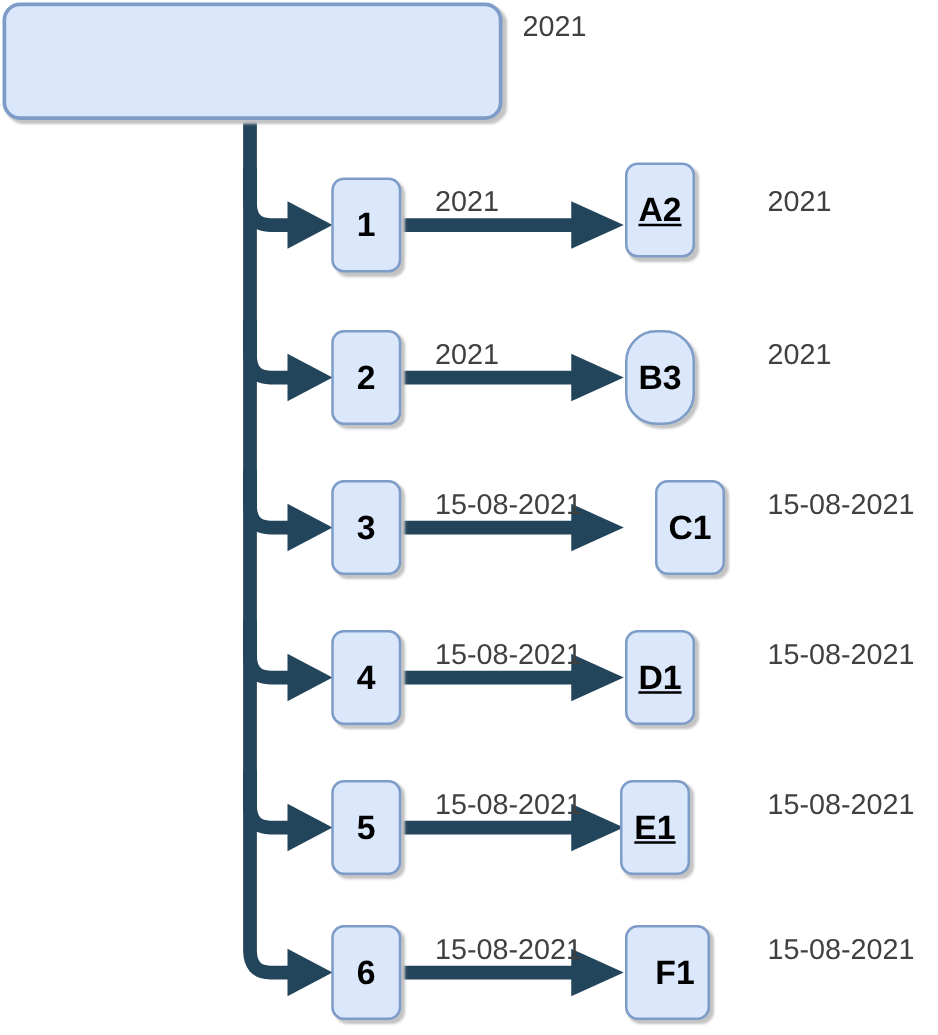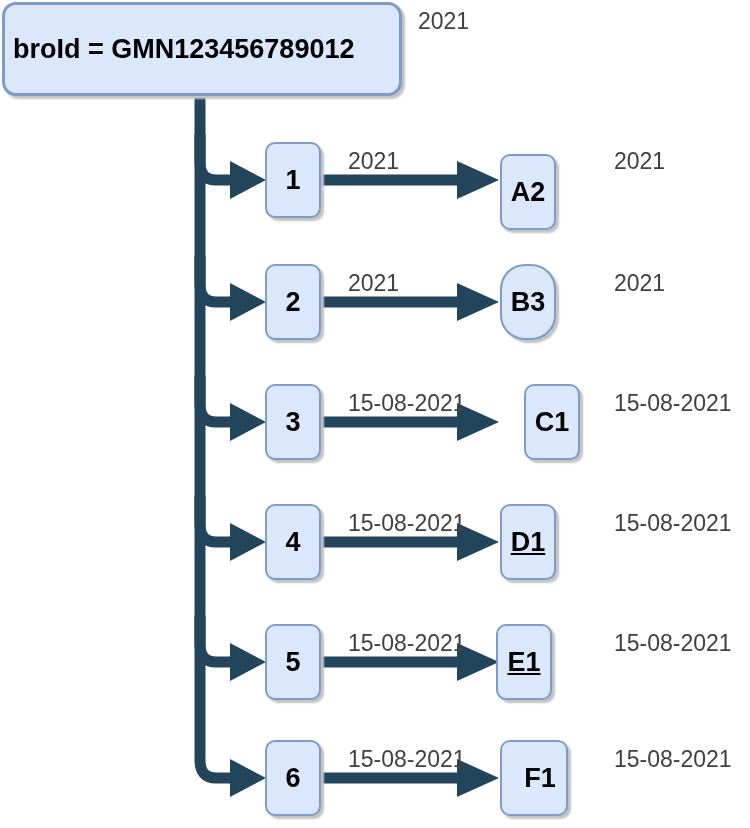--- a/index.html
+++ b/index.html
@@ -92,32 +92,31 @@
       <path d="M 200 616 L 200 644 Q 200 662 216 662 L 231 662" fill="none" stroke="#23455c" stroke-width="11"></path>
       <polygon points="230,643 230,681 266,662" fill="#23455c"></polygon>
       <path d="M 318 662 L 459 662" fill="none" stroke="#23455c" stroke-width="11"></path>
       <polygon points="457,643 457,681 499,662" fill="#23455c"></polygon>
       <polygon points="230,759 230,797 266,778" fill="#23455c"></polygon>
       <path d="M 318 778 L 459 778" fill="none" stroke="#23455c" stroke-width="11"></path>
       <polygon points="457,759 457,797 499,778" fill="#23455c"></polygon>
     </svg>
 
   <div class="root-node">
-    <div>broId = GMN123456789012</div>
   </div>
 
   <div class="float-label" style="left:418px; top:10px;">2021</div>
 
   <div id="rows-container">
   <div>
     <div class="node" style="left: 265px; top: 142px;">
       <span class="num-text">1</span>
     </div>
     <div class="float-label edge-label" style="left: 348px; top: 150px;">2021</div>
-    <div class="node letter" style="left: 500px; top: 154px;">
+    <div class="node letter" style="left: 500px; top: 130px; text-decoration: underline;">
       <span class="letter-text">A2</span>
     </div>
     <div class="float-label right-label" style="left: 614px; top: 150px;">2021</div>
   </div>
 
   <div>
     <div class="node" style="left: 265px; top: 264px;">
       <span class="num-text">2</span>
     </div>
     <div class="float-label edge-label" style="left: 348px; top: 272px;">2021</div>

